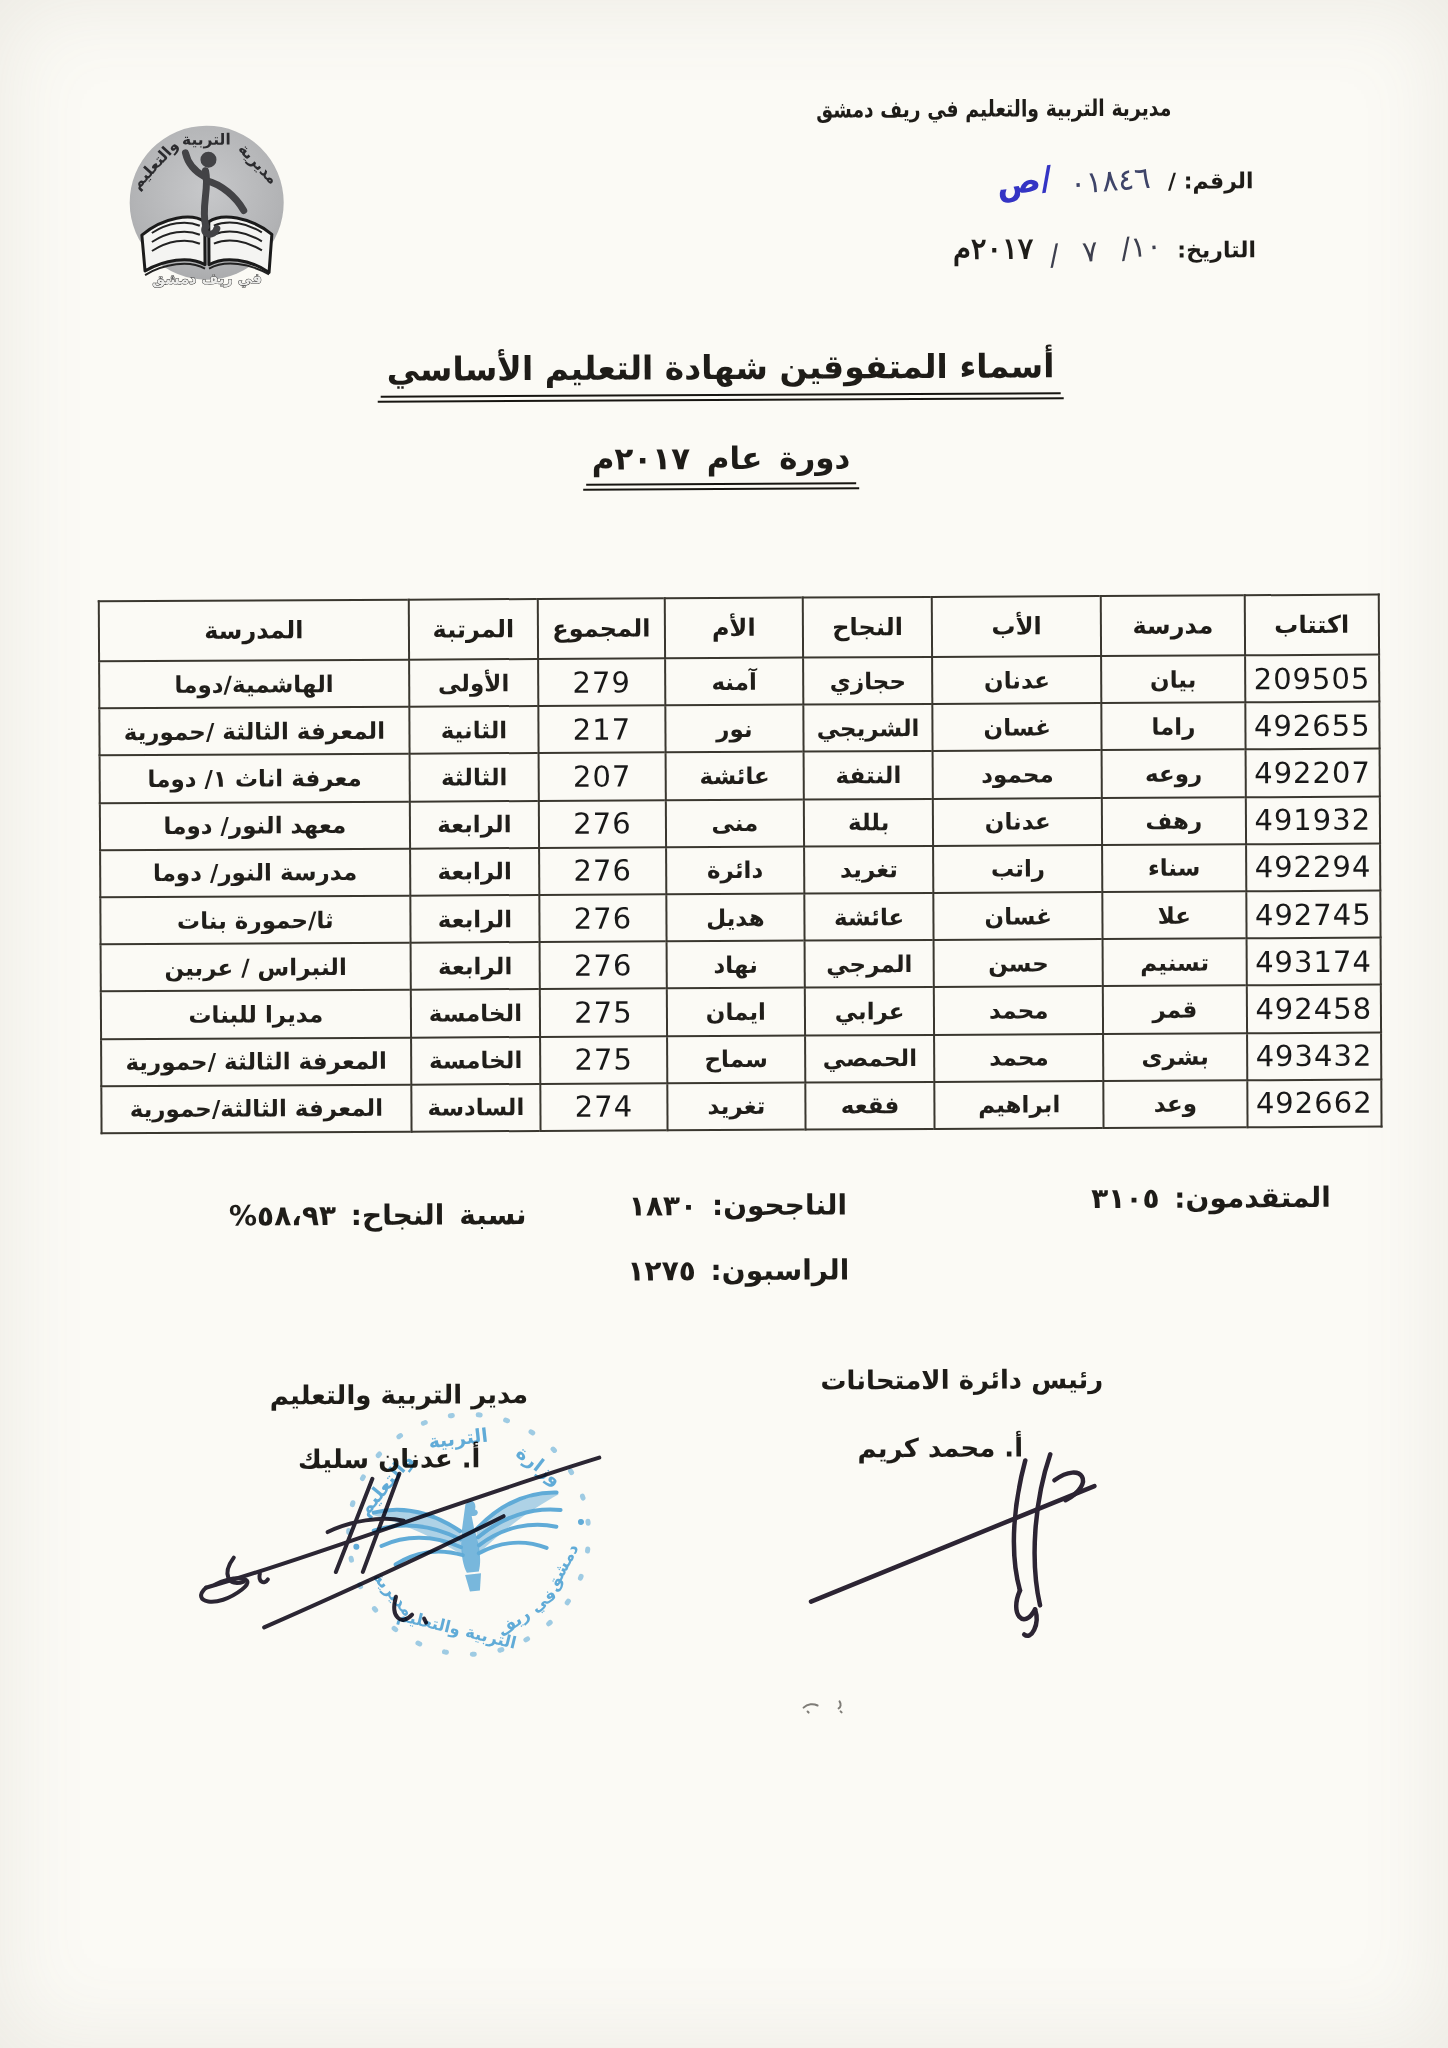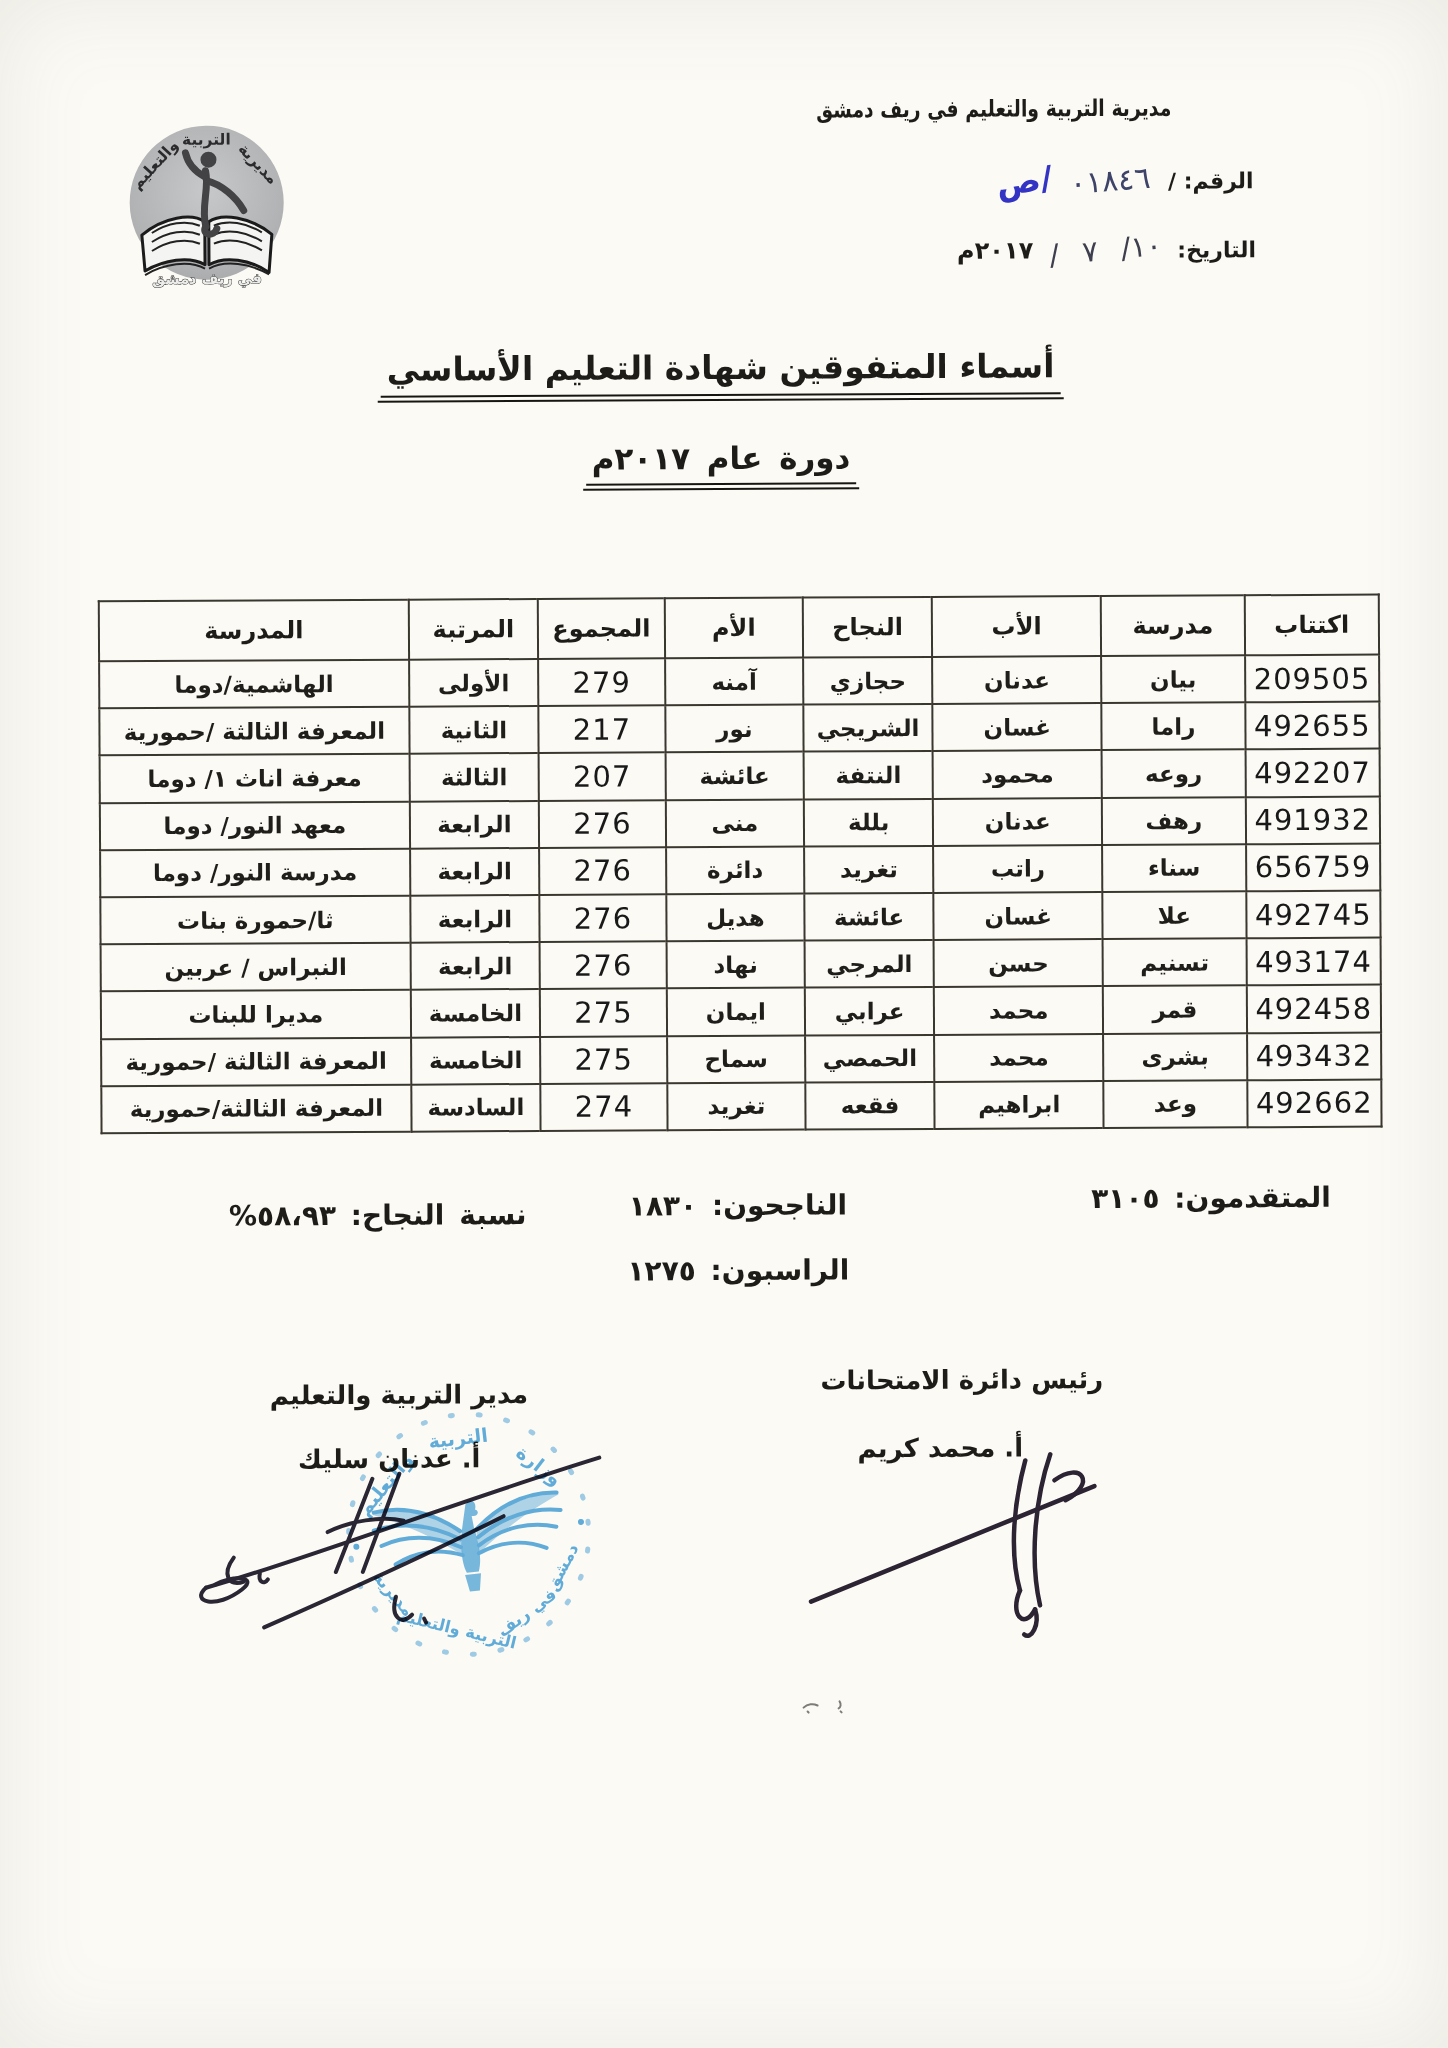--- a/index.html
+++ b/index.html
@@ -22,21 +22,21 @@
             transform:scaleX(.82);transform-origin:right center;}
   .hline{white-space:nowrap;font-size:22px;font-weight:bold;}
   .ref-line{top:160px;right:190px;}
   .date-line{top:233px;right:188px;}
   .hw-num{display:inline-block;color:#3e4468;font-size:30px;font-weight:400;
           letter-spacing:9px;transform:rotate(-4deg) translateY(2px);margin:0 10px;}
   .hw-sad{display:inline-block;color:#3434c4;font-size:33px;font-weight:bold;
           transform:rotate(-7deg) translateY(3px);}
   .hw-date{display:inline-block;color:#3d3f4e;font-size:29px;font-weight:400;
            word-spacing:14px;transform:rotate(-5deg) translateY(2px);margin:0 8px;}
-  .date-year{font-size:24px;}
+  .date-year{font-size:29px;font-family:Liberation Serif, serif;}
 
   
   .title-wrap{top:348px;left:0;width:1448px;text-align:center;}
   .subtitle-wrap{top:440px;left:0;width:1448px;text-align:center;}
   .underline2{position:relative;display:inline-block;padding:0 6px 7px 6px;
               border-bottom:2px solid #171511;font-weight:bold;}
   .underline2::after{content:"";position:absolute;left:-3px;right:-3px;bottom:-7px;
               height:2px;background:#171511;}
   .doc-title{font-size:33px;}
   .doc-subtitle{font-size:31px;word-spacing:6px;}
@@ -201,21 +201,21 @@
           <td class="c0">491932</td>
           <td class="c1">رهف</td>
           <td class="c2">عدنان</td>
           <td class="c3">بللة</td>
           <td class="c4">منى</td>
           <td class="c5">276</td>
           <td class="c6">الرابعة</td>
           <td class="c7">معهد النور/ دوما</td>
         </tr>
         <tr>
-          <td class="c0">656759</td>
+          <td class="c0">492294</td>
           <td class="c1">سناء</td>
           <td class="c2">راتب</td>
           <td class="c3">تغريد</td>
           <td class="c4">دائرة</td>
           <td class="c5">276</td>
           <td class="c6">الرابعة</td>
           <td class="c7">مدرسة النور/ دوما</td>
         </tr>
         <tr>
           <td class="c0">492745</td>

